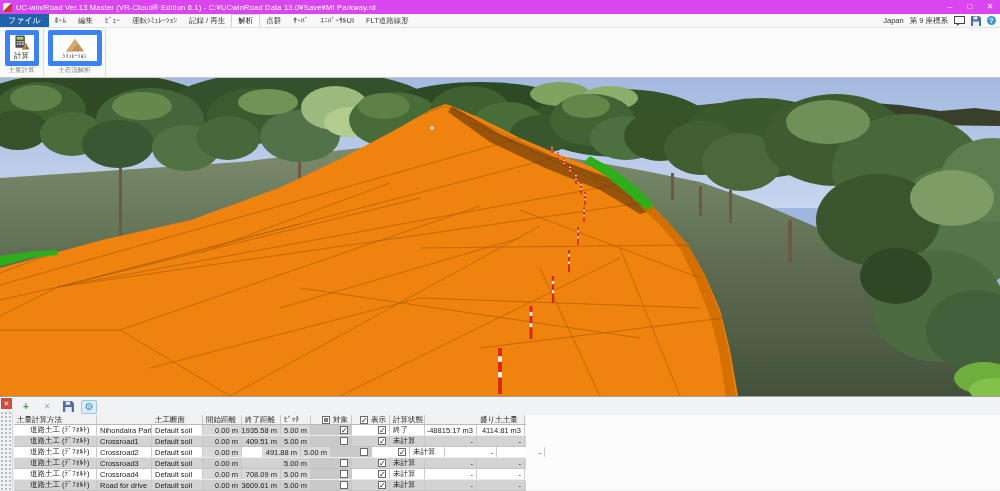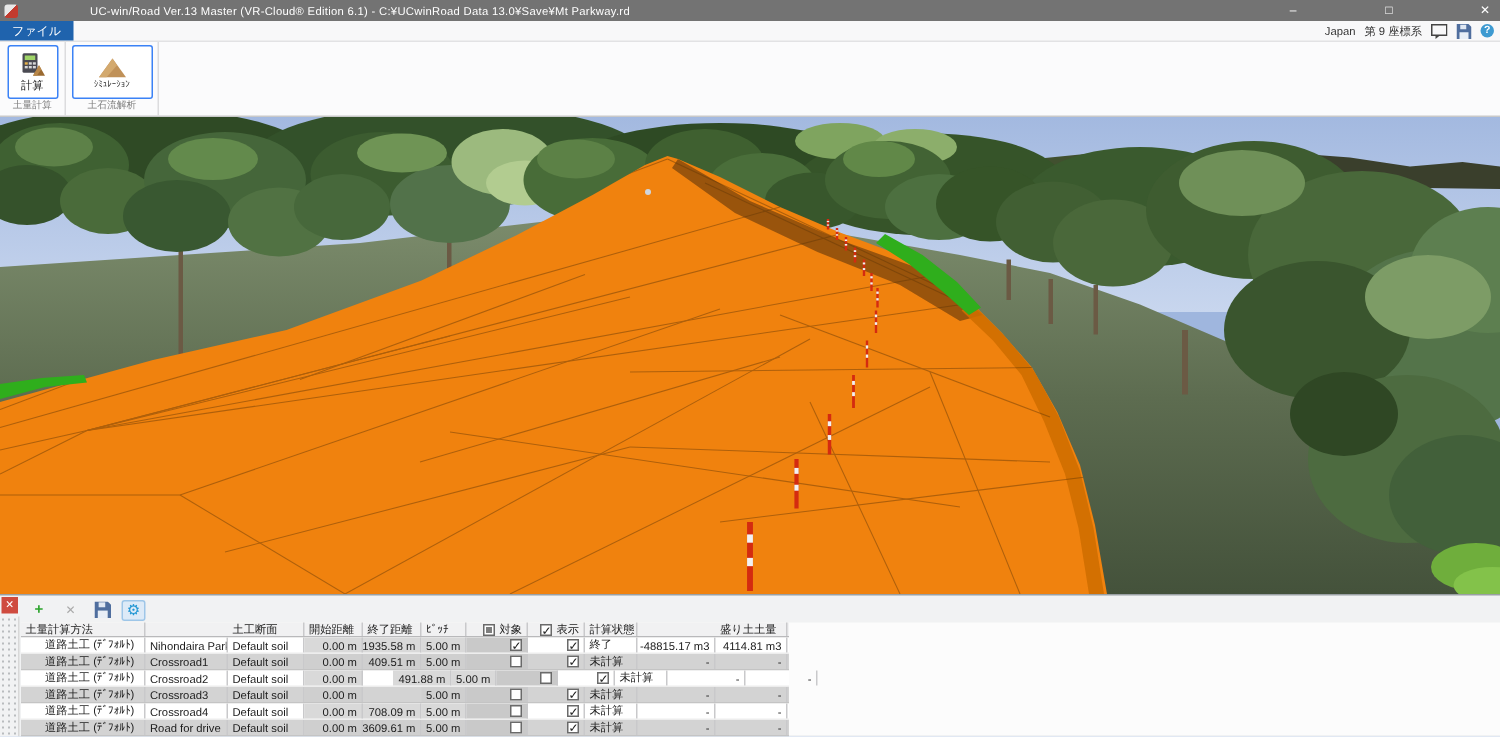--- a/index.html
+++ b/index.html
@@ -2,21 +2,21 @@
 <html><head>
 <meta charset="utf-8">
 <style>
   * { box-sizing: border-box; margin: 0; padding: 0; }
   html,body { width:1000px; height:491px; overflow:hidden; }
   body { font-family: "Liberation Sans", sans-serif; }
   .app { position:relative; width:1000px; height:491px; background:#fff; }
 
   
   .titlebar { position:absolute; left:0; top:0; width:1000px; height:14px;
-    background:#737373; color:#fff; display:flex; align-items:center; font-size:7.5px;gap:44px; }
+    background:#d946ef; color:#fff; display:flex; align-items:center; font-size:7.5px; }
   .appicon { width:9px; height:9px; margin:0 4px 0 3px; border-radius:2px;
     background:linear-gradient(135deg,#e8e8e8 0 45%,#c23b2e 45% 100%); flex:none; }
   .title { white-space:nowrap; overflow:hidden; letter-spacing:.2px; }
   .win-sp { flex:1; }
   .winbtn { width:20px; text-align:center; font-size:8px; line-height:14px; cursor:default; }
 
   
   .menubar { position:absolute; left:0; top:14px; width:1000px; height:14px;
     background:#f8f8f9; border-bottom:1px solid #e2e2e4; display:flex; align-items:stretch; font-size:7.5px; }
   .filetab { background:#1f63ad; color:#fff; padding:0 8px; display:flex; align-items:center; font-size:8px; }
@@ -27,21 +27,21 @@
   .menuright .txt { white-space:nowrap; }
   .mi { display:flex; align-items:center; }
   .helpdot { width:9px; height:9px; border-radius:50%; background:#3d9ad1; color:#fff;
     font-size:7px; line-height:9px; text-align:center; font-weight:bold; }
 
   
   .ribbon { position:absolute; left:0; top:28px; width:1000px; height:50px;
     background:#fbfbfc; border-bottom:1px solid #c9c9c9; display:flex; }
   .rgroup { position:relative; height:100%; border-right:1px solid #dcdcde; display:flex; justify-content:center; }
   .rgroup.g1 { width:44px; } .rgroup.g2 { width:62px; }
-  .rbtn { margin-top:2px; width:34px; height:36px; background:#fff; border:1px solid #3b82f6;
+  .rbtn { margin-top:2px; width:34px; height:36px; background:#fff; border:5px solid #3b82f6;
     border-radius:2px; display:flex; flex-direction:column; align-items:center; justify-content:center; gap:1px; }
   .rgroup.g2 .rbtn { width:54px; }
   .rbtn .lbl { font-size:7.5px; color:#222; white-space:nowrap; }
   .rbtn .lbl.tiny { font-size:6px; }
   .glabel { position:absolute; bottom:2px; left:0; right:0; text-align:center; font-size:6.5px; color:#7d7d7d; white-space:nowrap; }
 
   
   .viewport { position:absolute; left:0; top:78px; width:1000px; height:318px; background:#9fb6de; }
   .viewport svg { display:block; }
 
@@ -88,20 +88,32 @@
     <span class="appicon"></span>
     <span class="title">UC-win/Road Ver.13 Master (VR-Cloud®  Edition 6.1) - C:¥UCwinRoad Data 13.0¥Save¥Mt Parkway.rd</span>
     <span class="win-sp"></span>
     <span class="winbtn">–</span>
     <span class="winbtn">□</span>
     <span class="winbtn close">✕</span>
   </div>
 
   <div class="menubar">
     <span class="filetab">ファイル</span>
+    <div class="tabs">
+        <span class="tab">ﾎｰﾑ</span>
+        <span class="tab">編集</span>
+        <span class="tab">ﾋﾞｭｰ</span>
+        <span class="tab">運転ｼﾐｭﾚｰｼｮﾝ</span>
+        <span class="tab">記録 / 再生</span>
+        <span class="tab selected">解析</span>
+        <span class="tab">点群</span>
+        <span class="tab">ｻｰﾊﾞ</span>
+        <span class="tab">ﾕﾆﾊﾞｰｻﾙUI</span>
+        <span class="tab">FLT道路線形</span>
+      </div>
     <div class="menuright">
       <span class="txt">Japan</span>
       <span class="txt">第 9 座標系</span>
       <span class="mi">
         <svg width="11" height="10" viewBox="0 0 11 10">
             <rect x="0.5" y="0.5" width="10" height="7" fill="none" stroke="#444" stroke-width="1"></rect>
             <path d="M3 8 L3 10 L5.5 8" fill="#444"></path>
           </svg>
       </span>
       <span class="mi">

